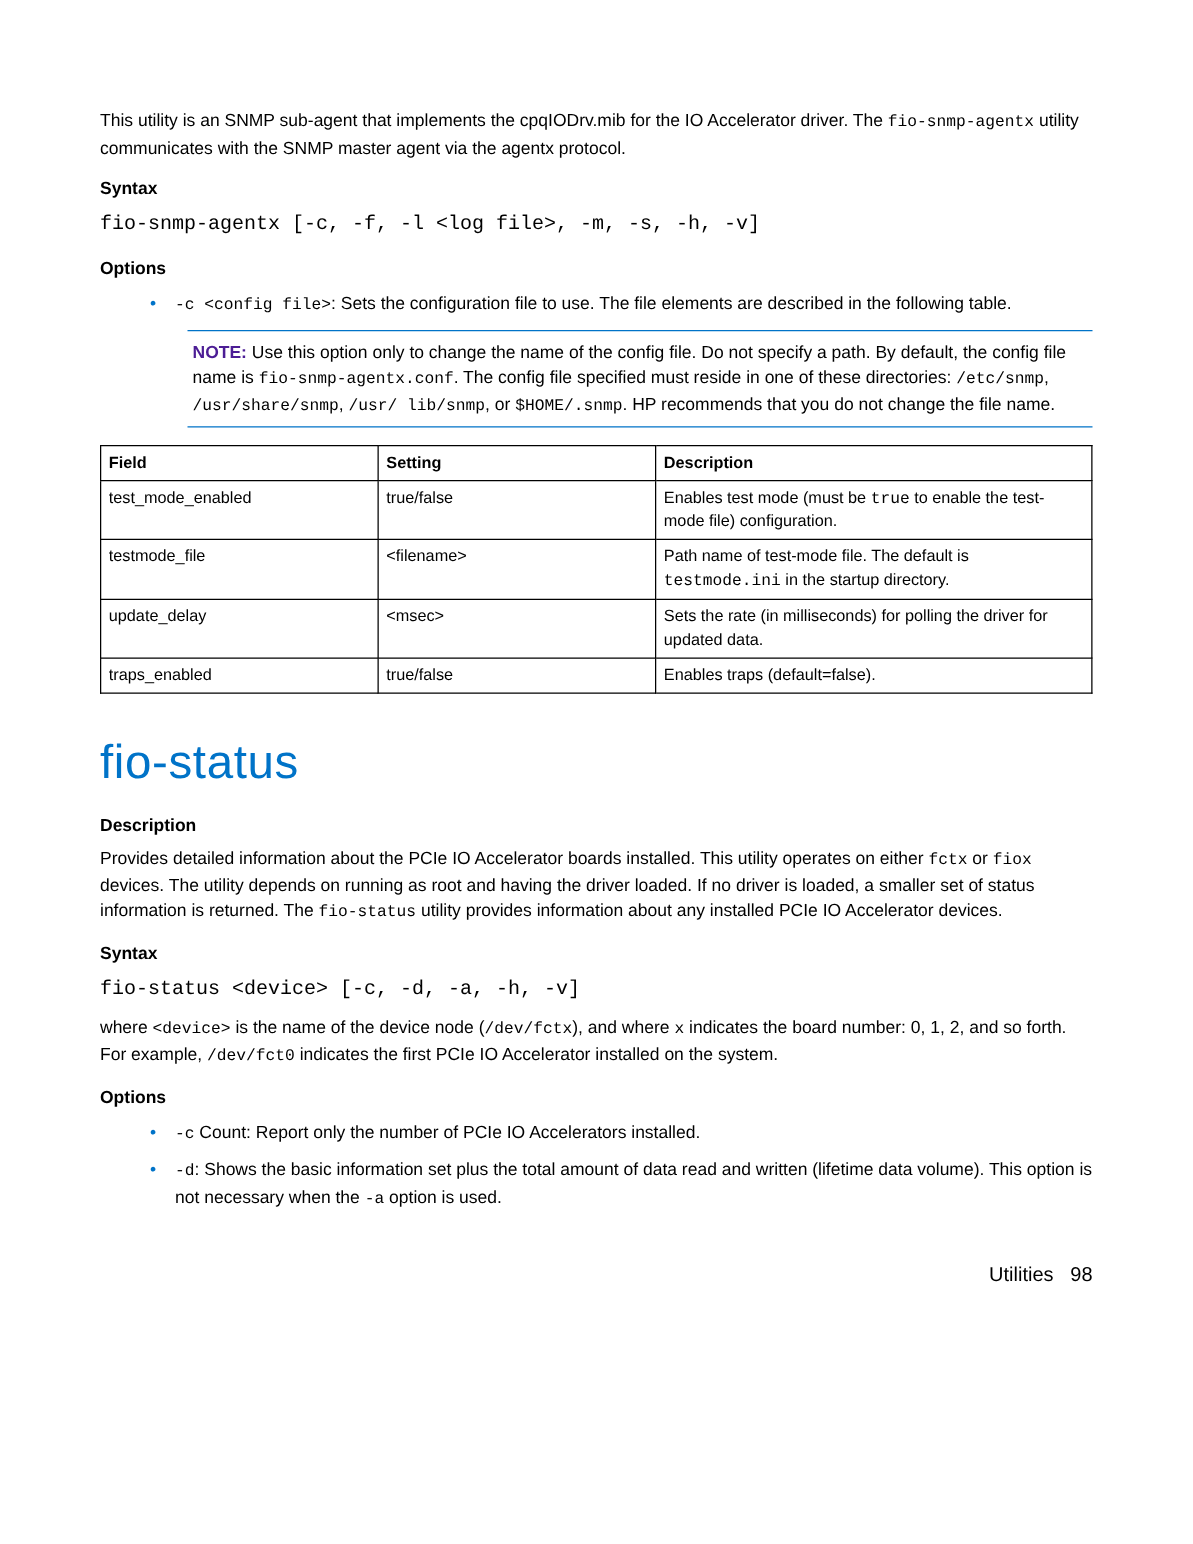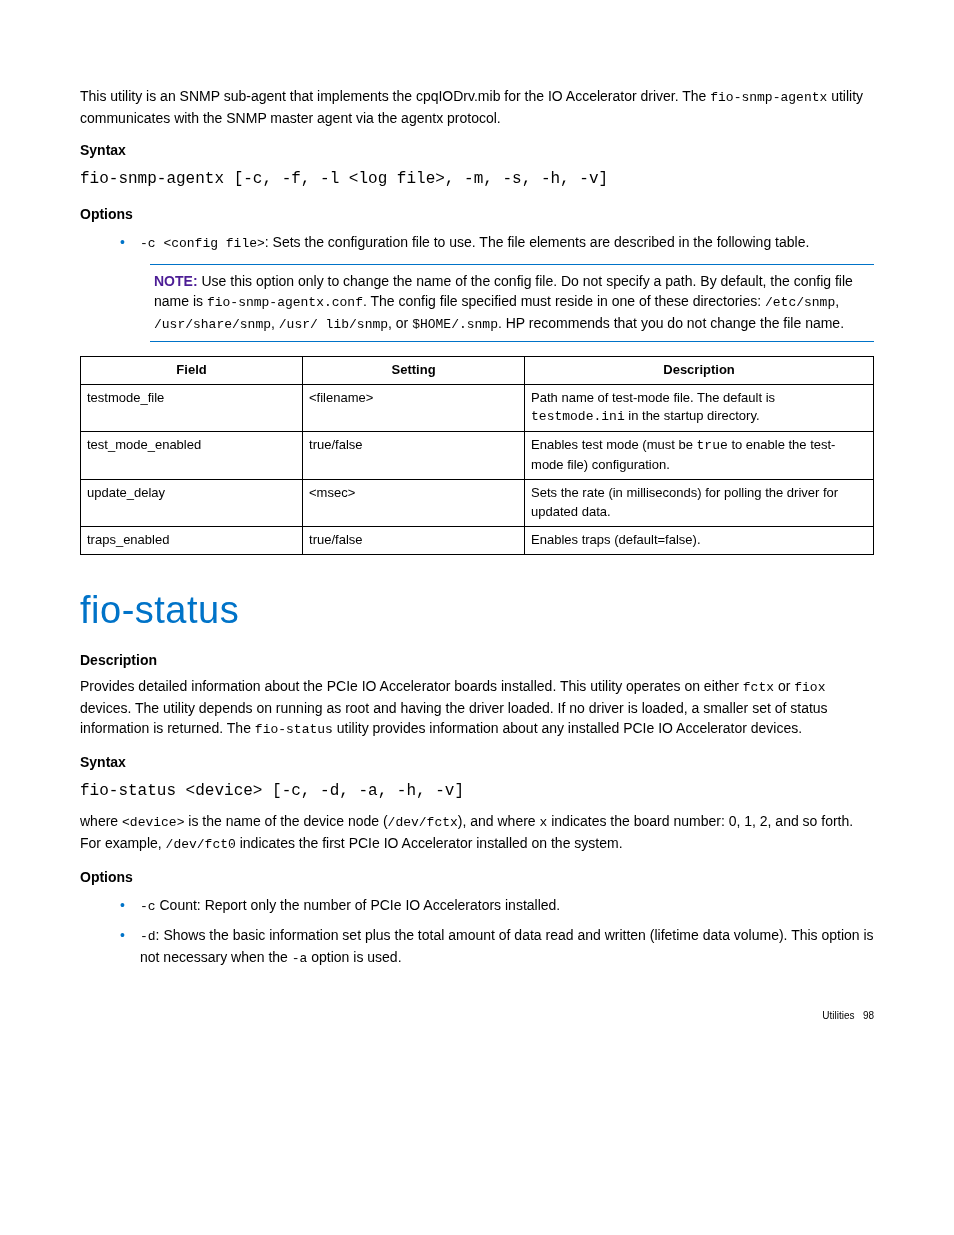--- a/index.html
+++ b/index.html
@@ -33,35 +33,35 @@
       width: 100%;
       margin: 6px 0 14px 0;
       font-size: 13px;
     }
     table th, table td {
       border: 1px solid #000;
       padding: 4px 6px;
       text-align: left;
       vertical-align: top;
     }
-    table th { font-weight: bold; text-align: center; }
+    table th { font-weight: bold; }
     .col-field { width: 28%; }
     .col-setting { width: 28%; }
     .col-desc { width: 44%; }
     h1.section {
       font-family: Arial, Helvetica, sans-serif;
       font-weight: 300;
       font-size: 38px;
       color: #0073c8;
       margin: 28px 0 12px 0;
       letter-spacing: 0.5px;
     }
     .footer {
       text-align: right;
-      font-size: 10px;
+      font-size: 16px;
       margin-top: 40px;
       color: #000;
     }
   </style>
 </head>
 <body>
 
 <p>
   <span>This utility is an SNMP sub-agent that implements the cpqIODrv.mib for the IO Accelerator driver. The </span><span class="mono">fio-snmp-agentx</span><span> utility communicates with the SNMP master agent via the agentx protocol.</span>
 </p>
@@ -84,28 +84,28 @@
 <table>
   <thead>
     <tr>
       <th class="col-field">Field</th>
       <th class="col-setting">Setting</th>
       <th class="col-desc">Description</th>
     </tr>
   </thead>
   <tbody>
     <tr>
+      <td>test_mode_enabled</td>
+      <td>true/false</td>
+      <td><span>Enables test mode (must be </span><span class="mono">true</span><span> to enable the test-mode file) configuration.</span></td>
+    </tr>
+    <tr>
       <td>testmode_file</td>
       <td>&lt;filename&gt;</td>
       <td><span>Path name of test-mode file. The default is </span><span class="mono">testmode.ini</span><span> in the startup directory.</span></td>
-    </tr>
-    <tr>
-      <td>test_mode_enabled</td>
-      <td>true/false</td>
-      <td><span>Enables test mode (must be </span><span class="mono">true</span><span> to enable the test-mode file) configuration.</span></td>
     </tr>
     <tr>
       <td>update_delay</td>
       <td>&lt;msec&gt;</td>
       <td><span>Sets the rate (in milliseconds) for polling the driver for updated data.</span></td>
     </tr>
     <tr>
       <td>traps_enabled</td>
       <td>true/false</td>
       <td><span>Enables traps (default=false).</span></td>

